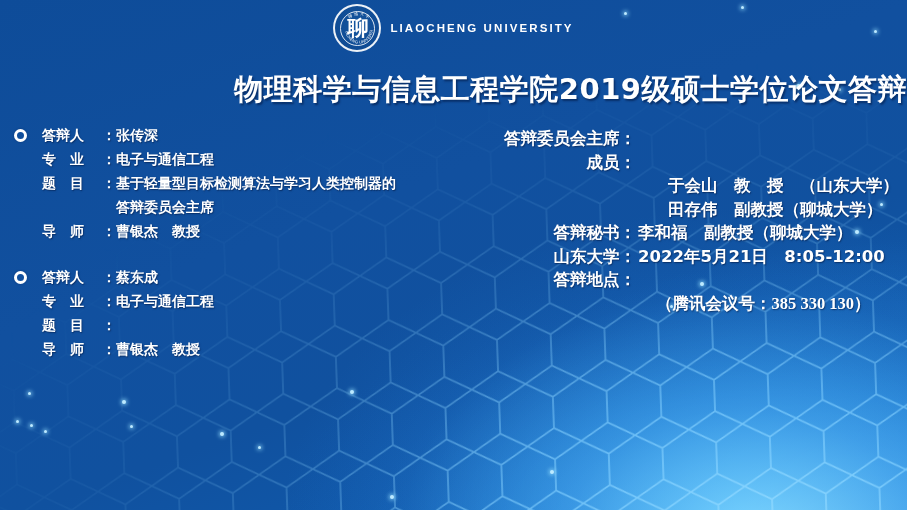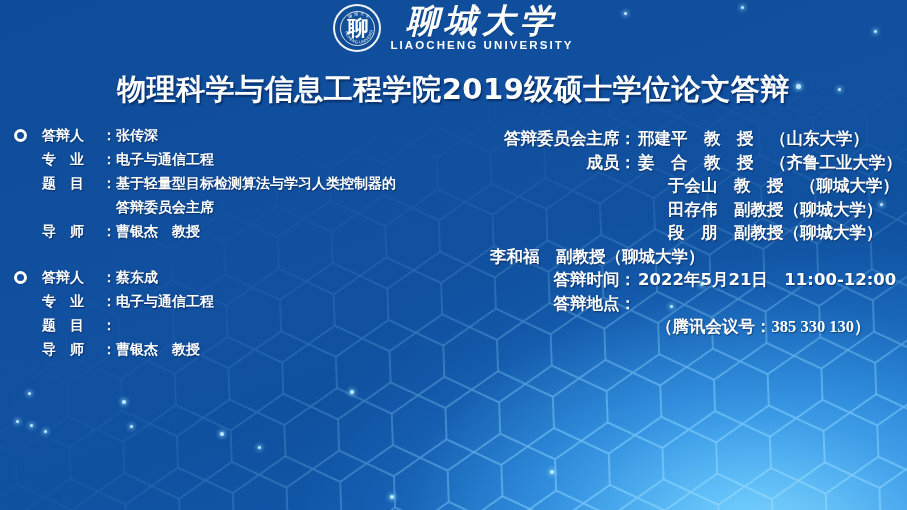--- a/index.html
+++ b/index.html
@@ -93,21 +93,21 @@
     font-weight: 700;
     letter-spacing: 2.1px;
     margin-top: 1px;
     line-height: 1;
   }
 
   
   .title {
     position: absolute;
     left: 0; right: 0; top: 70px;
-    text-align: center;
+    text-align: right;
     color: #ffffff;
     font-family: "DejaVu Sans", "Liberation Sans", sans-serif;
     font-size: 29px;
     font-weight: 700;
     letter-spacing: 0.5px;
     text-shadow: 1.5px 2px 2px rgba(0,20,60,0.55);
     white-space: nowrap;
   }
 
   
@@ -246,21 +246,20 @@
         <defs>
           <path id="arcTop" d="M 9,24 A 15,15 0 0 1 39,24"></path>
           <path id="arcBot" d="M 10.5,24 A 13.5,13.5 0 0 0 37.5,24"></path>
         </defs>
         <text><textPath href="#arcTop" startOffset="50%" text-anchor="middle">聊 城 大 学</textPath></text>
         <text><textPath href="#arcBot" startOffset="50%" text-anchor="middle">LIAOCHENG UNIVERSITY</textPath></text>
       </svg>
       <div class="seal-glyph">聊</div>
     </div>
     <div class="logo-text">
-      <div class="logo-cn">聊城大学</div>
       <div class="logo-en">LIAOCHENG UNIVERSITY</div>
     </div>
   </div>
 
   <div class="title">物理科学与信息工程学院2019级硕士学位论文答辩</div>
 
   <div class="left-col">
 
     <div class="entry">
       <div class="bullet"></div>
@@ -334,44 +333,39 @@
           <span class="val">曹银杰　教授</span>
         </div>
       </div>
     </div>
 
   </div>
 
   <div class="right-col">
     <div class="rrow">
       <span class="rlbl">答辩委员会主席：</span>
-      <span class="rval">邢建平　教　授　（山东大学）</span>
     </div>
     <div class="rrow">
       <span class="rlbl">成员：</span>
-      <span class="rval">姜　合　教　授　（齐鲁工业大学）</span>
     </div>
     <div class="rrow indent">
       <span class="rlbl"></span>
-      <span class="rval">于会山　教　授　（聊城大学）</span>
+      <span class="rval">于会山　教　授　（山东大学）</span>
     </div>
     <div class="rrow indent">
       <span class="rlbl"></span>
       <span class="rval">田存伟　副教授（聊城大学）</span>
     </div>
-    <div class="rrow indent">
-      <span class="rlbl"></span>
-      <span class="rval">段　朋　副教授（聊城大学）</span>
-    </div>
-    <div class="rrow">
+    <div class="rrow">
+      <span class="rlbl">答辩秘书：</span>
       <span class="rval">李和福　副教授（聊城大学）</span>
     </div>
     <div class="rrow">
-      <span class="rlbl">答辩时间：</span>
-      <span class="rval">2022年5月21日　11:00-12:00</span>
+      <span class="rlbl">山东大学：</span>
+      <span class="rval">2022年5月21日　8:05-12:00</span>
     </div>
     <div class="rrow">
       <span class="rlbl">答辩地点：</span>
     </div>
     <div class="rrow note">
       <span class="rlbl"></span>
       <span class="rval">（腾讯会议号：385 330 130）</span>
     </div>
   </div>
 

